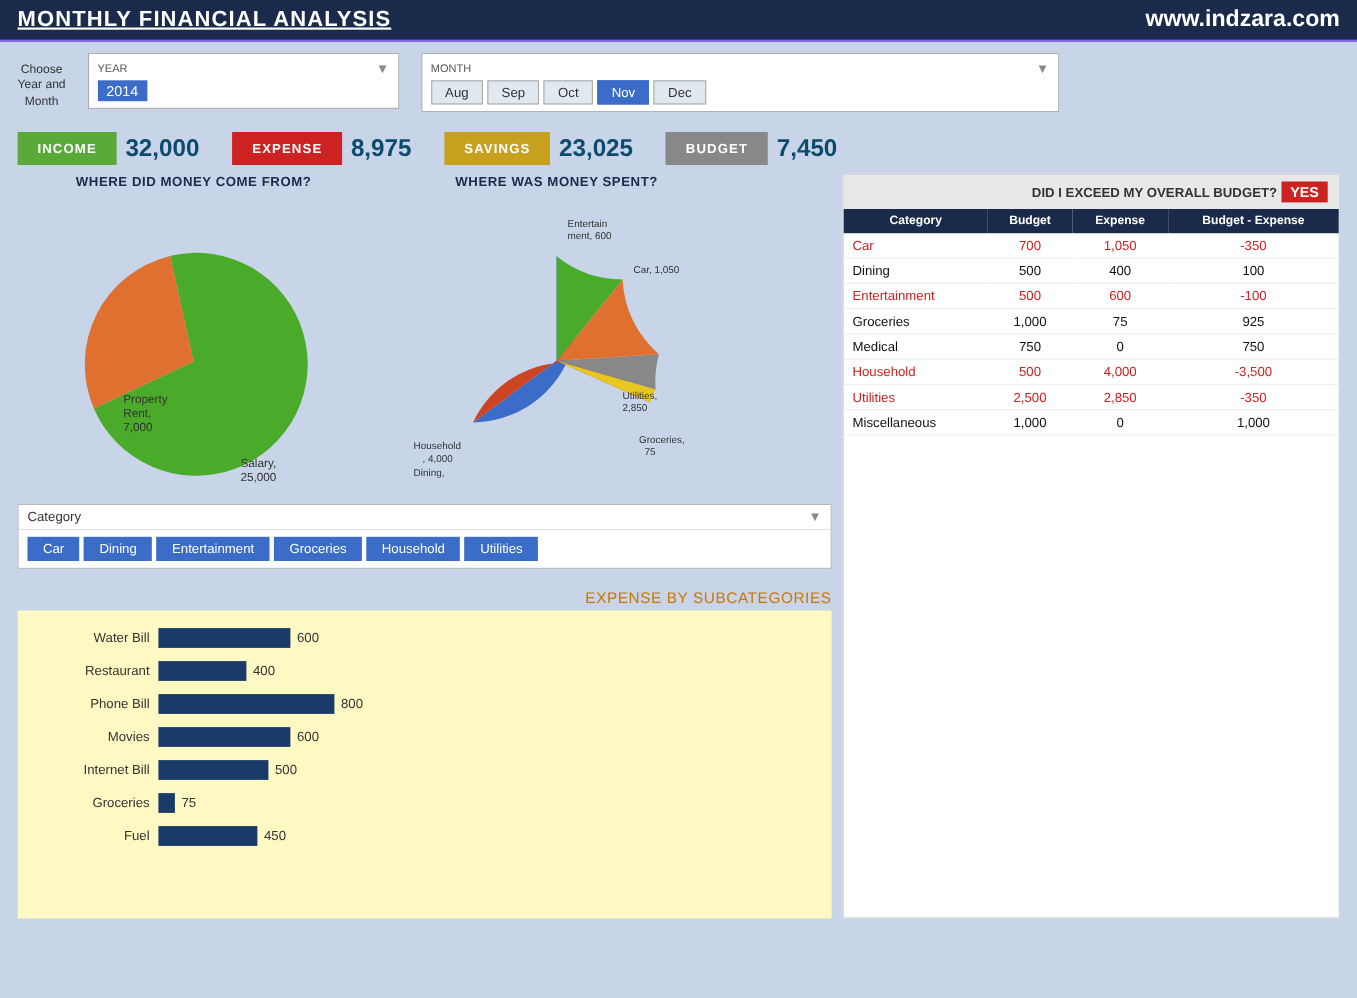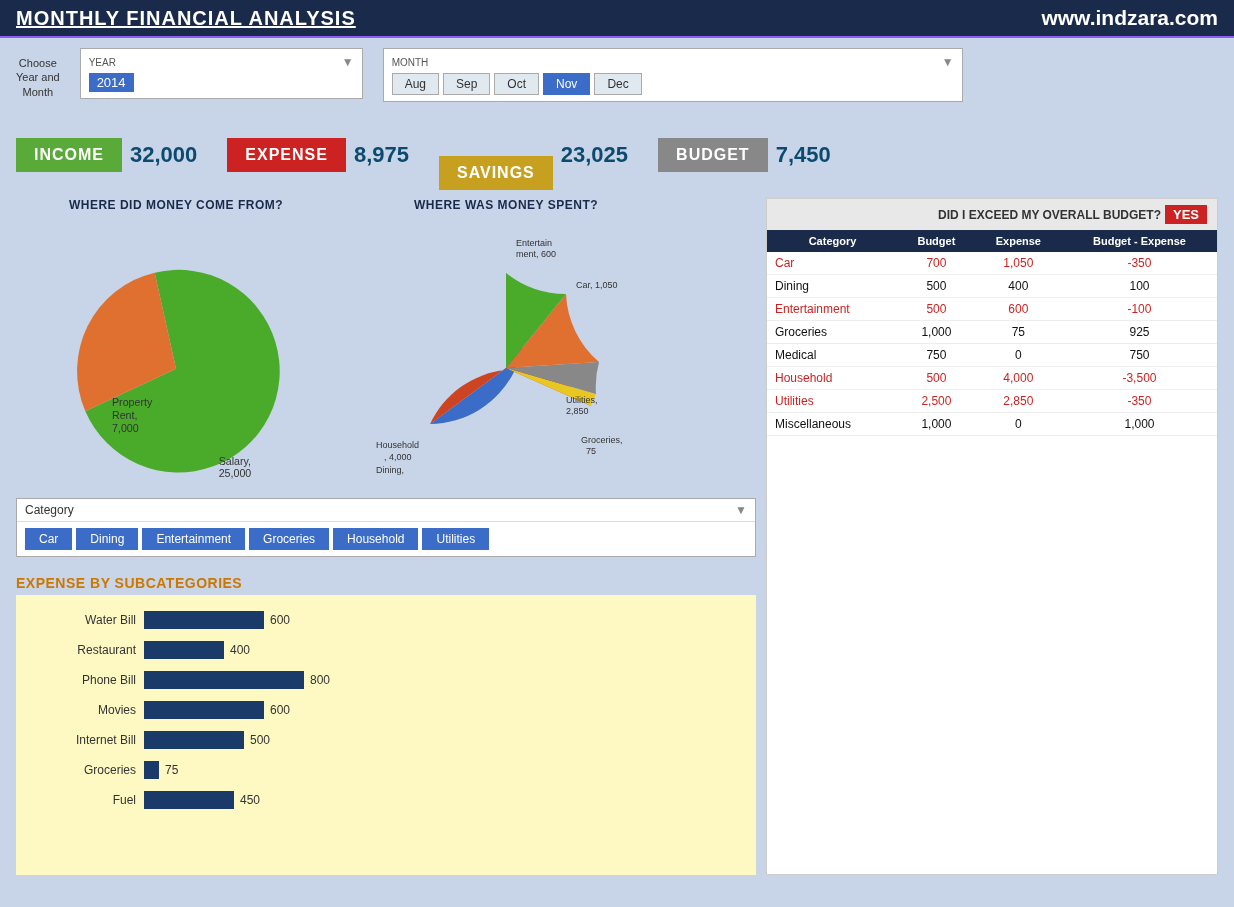--- a/index.html
+++ b/index.html
@@ -98,28 +98,28 @@
       gap: 0;
       background: #c8d4e8;
     }
     .summary-item {
       display: flex;
       align-items: center;
       margin-right: 30px;
     }
     .summary-label {
       padding: 8px 18px;
-      font-size: 16px;
+      font-size: 12px;
       font-weight: bold;
       color: white;
       letter-spacing: 1px;
     }
     .summary-label.income { background: #5aaa3a; }
     .summary-label.expense { background: #cc2222; }
-    .summary-label.savings { background: #c8a020; margin-top: 36px; }
+    .summary-label.savings { background: #c8a020; }
     .summary-label.budget { background: #888; }
     .summary-value {
       font-size: 22px;
       font-weight: bold;
       color: #0c4a6e;
       margin-left: 8px;
     }
 
     
     .main-content {
@@ -186,22 +186,22 @@
       background: #3a6cc8;
       color: white;
       padding: 4px 14px;
       font-size: 12px;
       cursor: pointer;
       border: none;
     }
     .subcategory-title {
       color: #cc7700;
       font-size: 14px;
-      font-weight: bold;
-      text-align: left;
+      font-weight: normal;
+      text-align: right;
       padding: 8px 0 4px 0;
       letter-spacing: 0.5px;
     }
 
     
     .bar-chart-area {
       background: #fef9c3;
       padding: 16px 20px;
       min-height: 280px;
     }

